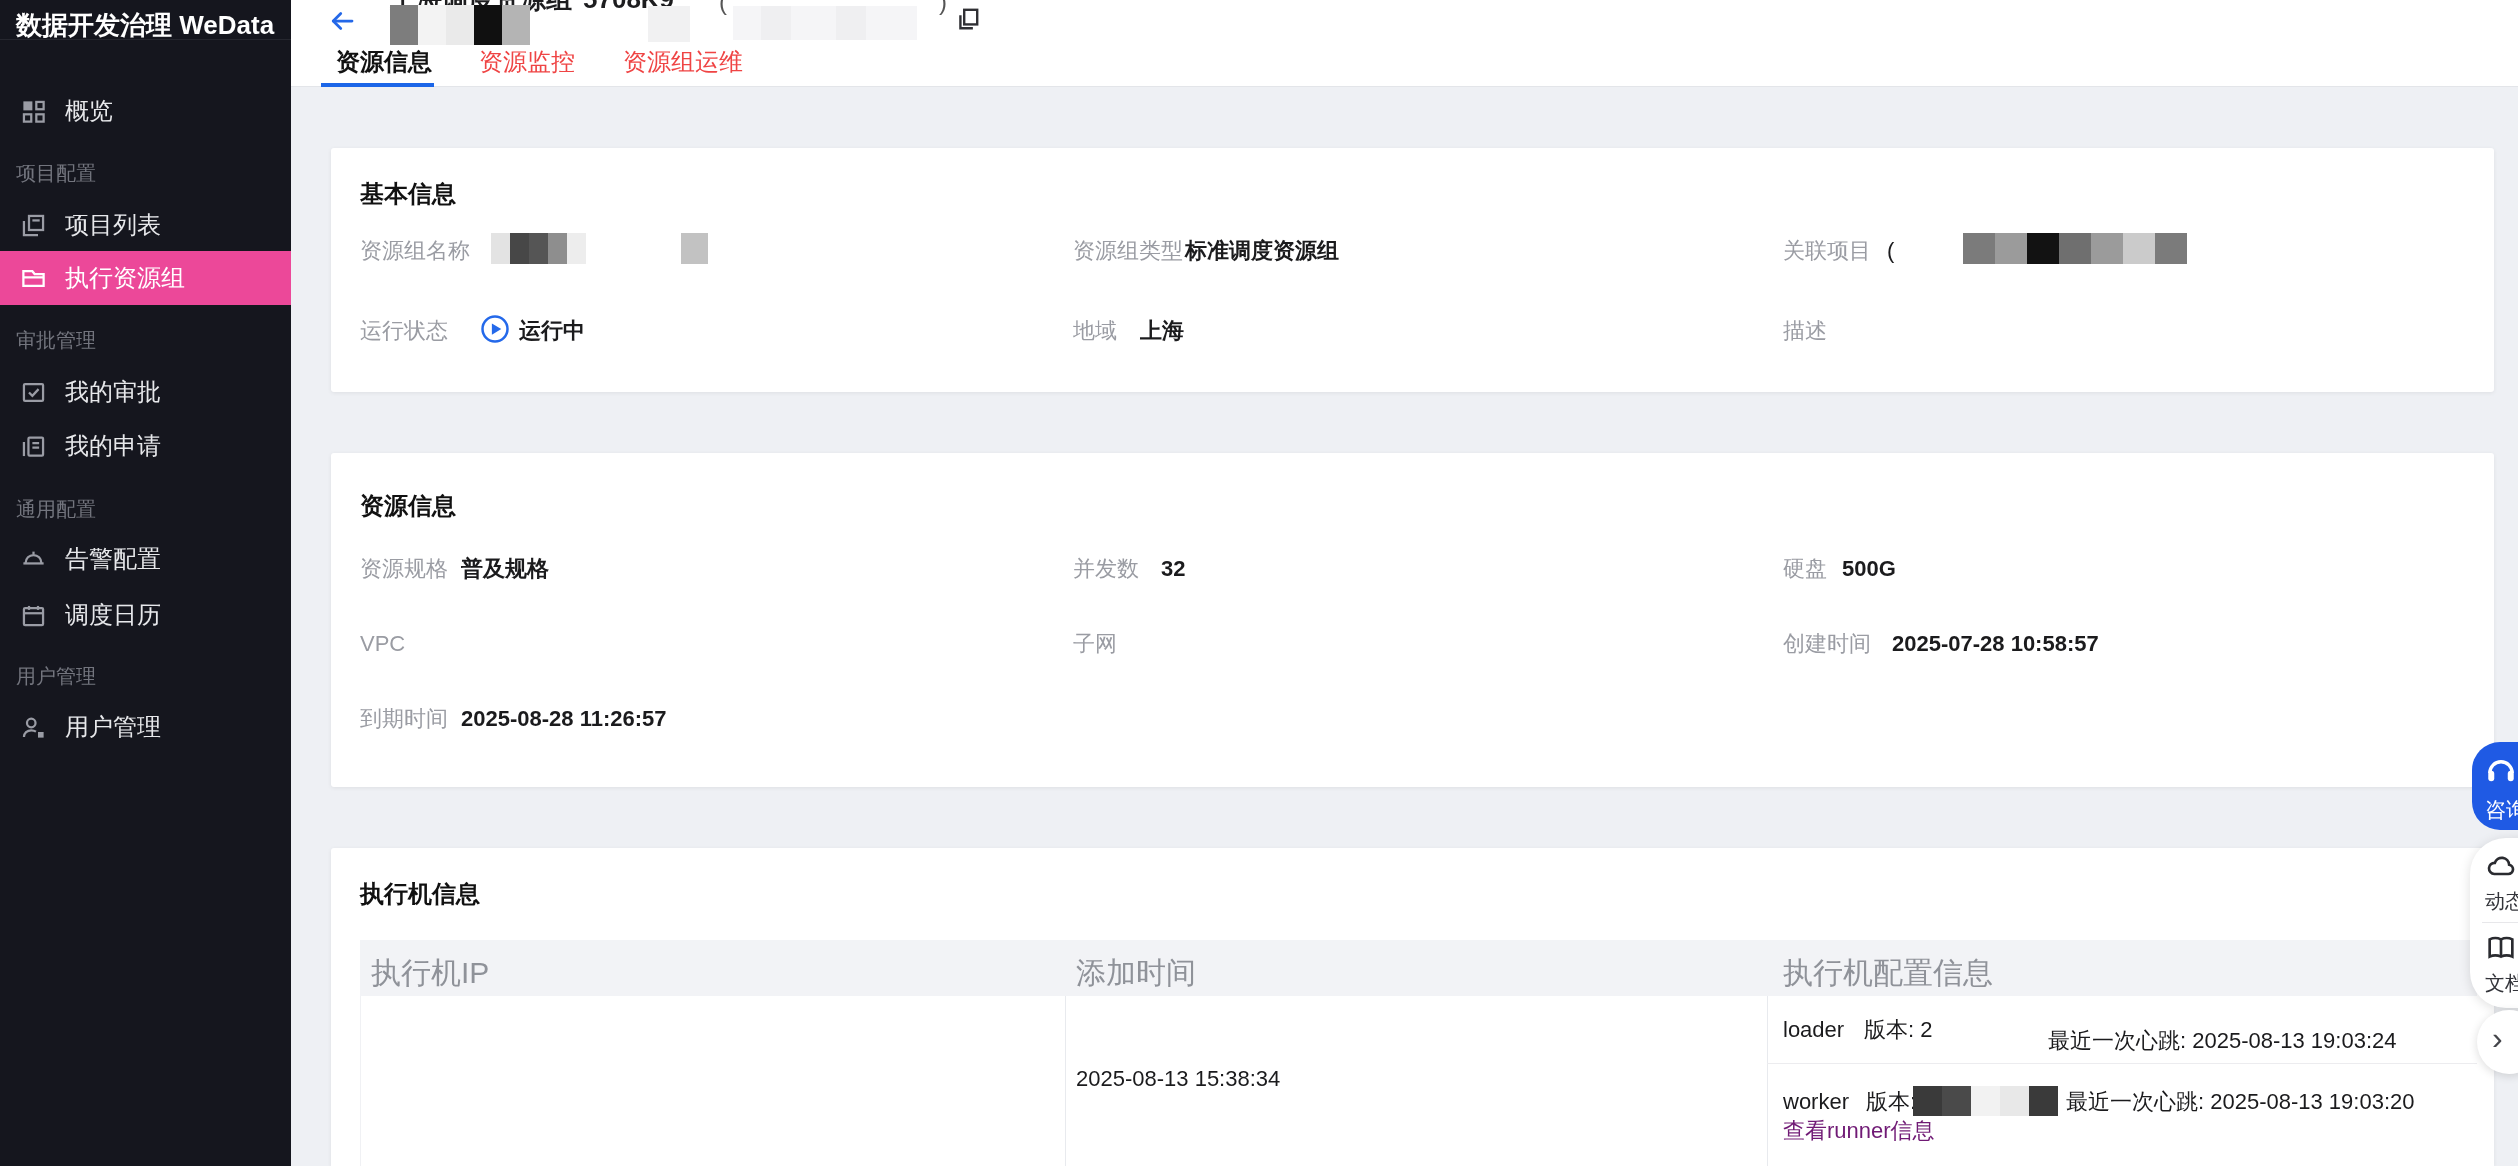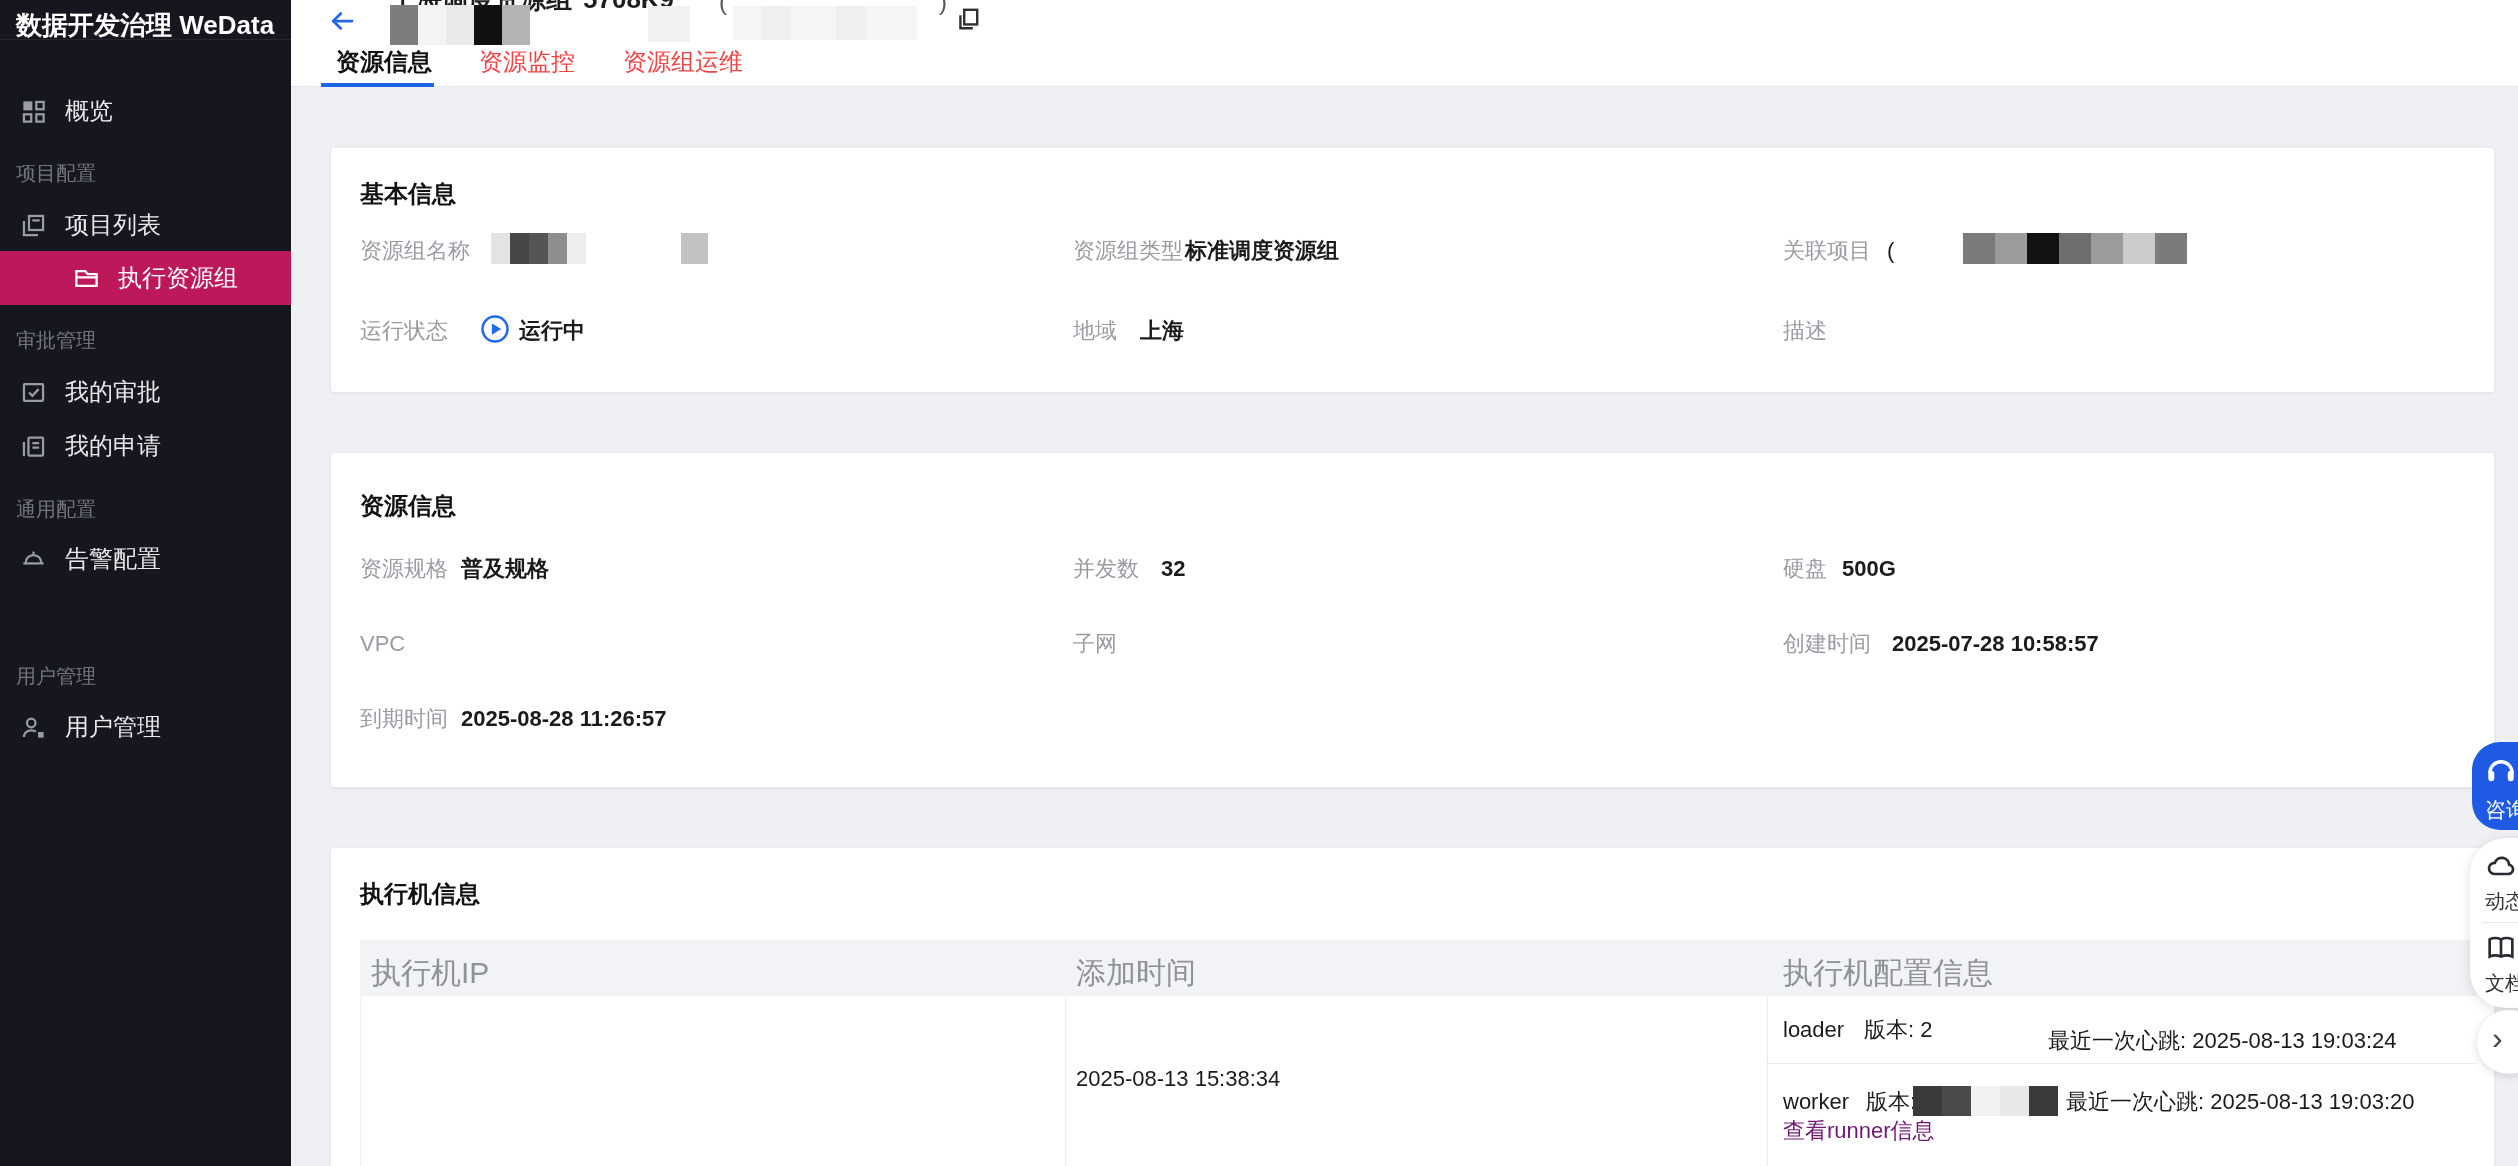--- a/index.html
+++ b/index.html
@@ -10,21 +10,21 @@
     -webkit-font-smoothing:antialiased;
   }
   .stage{position:absolute;left:0;top:0;width:2518px;height:1166px;overflow:hidden;}
 
   
   .sidebar{position:absolute;left:0;top:0;width:291px;height:1166px;background:#15161e;z-index:6;}
   .sb-logo{position:absolute;left:16px;top:8px;color:#ffffff;font-size:26px;font-weight:bold;white-space:nowrap;}
   .sb-divider{position:absolute;left:0;top:39px;width:291px;height:1px;background:#26272f;}
   .sb-item{position:absolute;left:0;width:291px;height:54px;display:flex;align-items:center;gap:18px;padding-left:20px;box-sizing:border-box;color:#e7e8eb;font-size:24px;cursor:pointer;}
   .sb-item .ic{width:27px;height:27px;flex:0 0 auto;display:flex;align-items:center;}
-  .sb-item.active{background:#be185d;color:#ffffff;justify-content:center;}
+  .sb-item.active{background:#ec4899;color:#ffffff;}
   .sb-section{position:absolute;left:16px;color:#73757e;font-size:20px;white-space:nowrap;}
 
   
   .main{position:absolute;left:291px;top:0;width:2227px;height:1166px;background:#eef0f4;}
   .topbar{position:absolute;left:0;top:0;width:2227px;height:87px;background:#ffffff;border-bottom:1px solid #e3e5e9;box-sizing:border-box;}
   .back-btn{position:absolute;left:34px;top:6px;width:36px;height:32px;cursor:pointer;}
   .title-frag{position:absolute;top:-15px;font-size:26px;font-weight:bold;color:#1d1d1f;white-space:nowrap;line-height:1.1;}
   .redact{position:absolute;}
   .paren{position:absolute;top:-10px;font-size:24px;color:#555;line-height:1;}
   .copy-btn{position:absolute;left:664px;top:6px;width:26px;height:28px;cursor:pointer;}
@@ -143,20 +143,33 @@
             <g fill="none" stroke="#9a9ca5" stroke-width="2">
               <path d="M5 15a7 7 0 0 1 14 0"></path>
               <line x1="3" y1="15.5" x2="21" y2="15.5"></line>
               <line x1="12" y1="5" x2="12" y2="7.5"></line>
             </g>
           </svg>
       </span>
       <span>告警配置</span>
     </div>
 
+    <div class="sb-item" style="top:588px;">
+      <span class="ic">
+        <svg viewBox="0 0 24 24" width="27" height="27">
+            <g fill="none" stroke="#9a9ca5" stroke-width="2">
+              <rect x="3.5" y="5.5" width="17" height="15" rx="1"></rect>
+              <line x1="3.5" y1="10" x2="20.5" y2="10"></line>
+              <line x1="8" y1="3.5" x2="8" y2="7"></line>
+              <line x1="16" y1="3.5" x2="16" y2="7"></line>
+            </g>
+          </svg>
+      </span>
+      <span>调度日历</span>
+    </div>
 
     <div class="sb-section" style="top:663px;">用户管理</div>
 
     <div class="sb-item" style="top:700px;">
       <span class="ic">
         <svg viewBox="0 0 24 24" width="27" height="27">
             <g fill="none" stroke="#9a9ca5" stroke-width="2">
               <circle cx="10" cy="8" r="3.8"></circle>
               <path d="M3.5 20.5c0-3.6 2.9-6 6.5-6 1.6 0 3 .4 4.2 1.2"></path>
               <rect x="16" y="16" width="5" height="5" fill="#9a9ca5" stroke="none"></rect>

